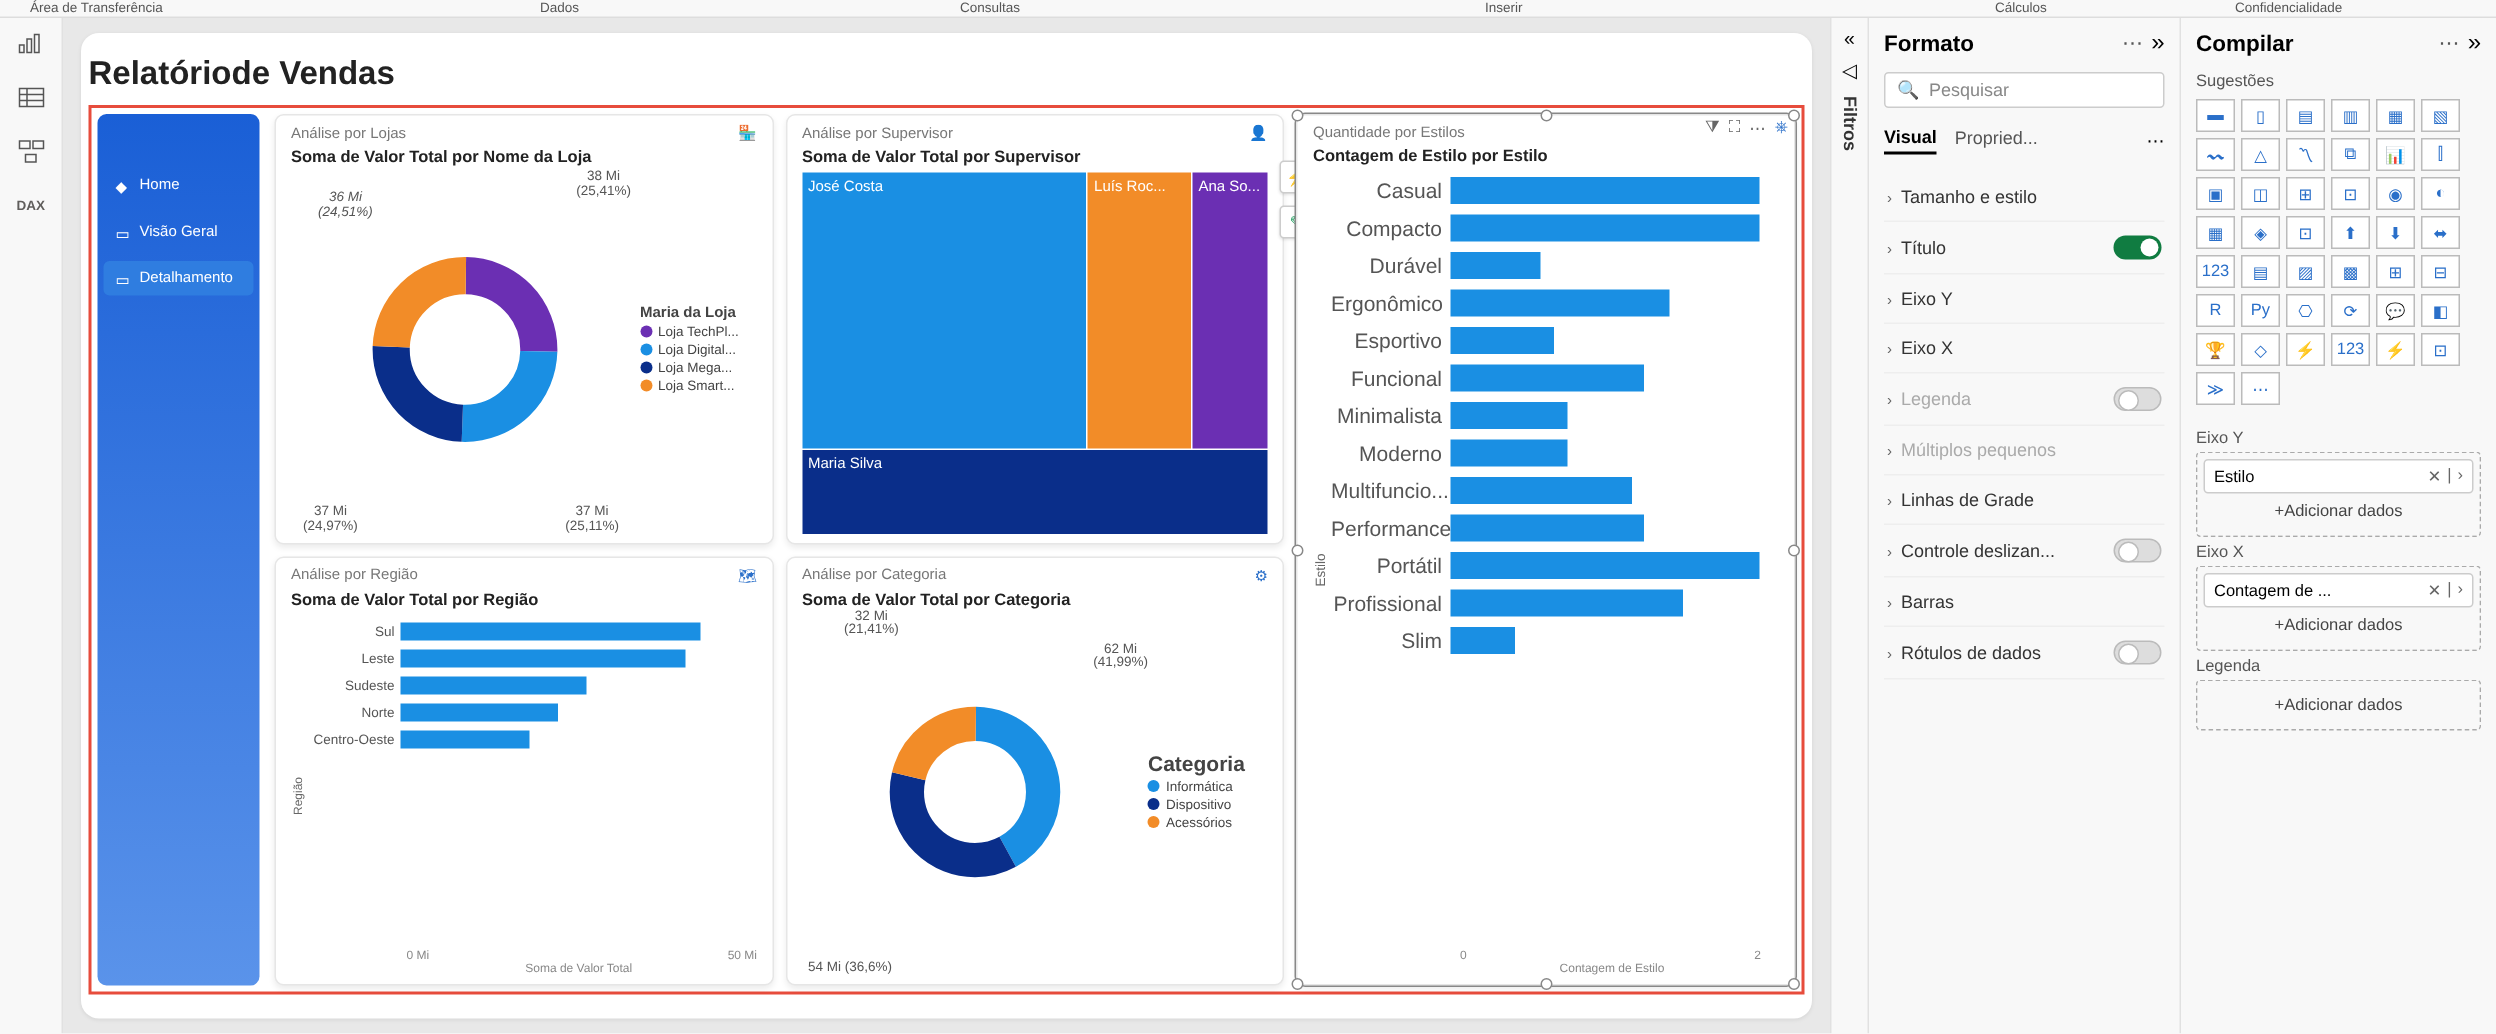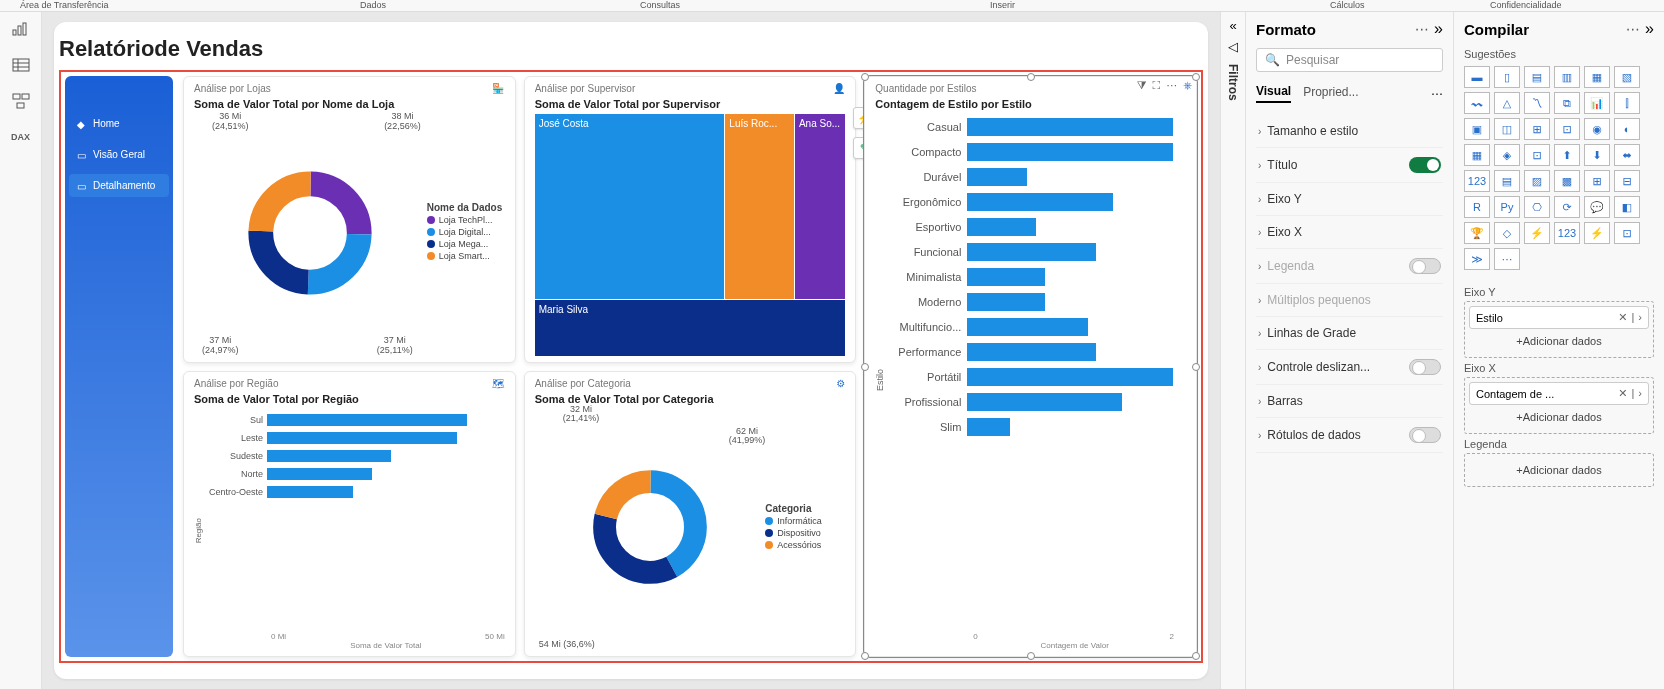--- a/index.html
+++ b/index.html
@@ -27,21 +27,21 @@
 .legend .lrow { display:flex; align-items:center; gap:4px; margin:2px 0; }
 .legend .sw { width:8px; height:8px; border-radius:50%; }
 .card.span2 { grid-row: span 2; }
 .selected { outline: 1px solid #888; }
 .sel-handle { position:absolute; width:8px; height:8px; background:#fff; border:1px solid #888; border-radius:50%; }
 .valabel { position:absolute; font-size:9px; color:#555; text-align:center; line-height:1.1; }
 .hbar-row { display:flex; align-items:center; font-size:9px; color:#555; height:18px; }
 .hbar-row .lbl { width:64px; text-align:right; padding-right:4px; }
 .hbar-row .barwrap { flex:1; }
 .hbar-row .bar { height:12px; background:#1a8fe3; }
-.style-row { display:flex; align-items:center; font-size:11px; color:#555; height:25px; }
+.style-row { display:flex; align-items:center; font-size:14px; color:#555; height:25px; }
 .style-row .lbl { width:80px; text-align:right; padding-right:6px; }
 .style-row .bar { height:18px; background:#1a8fe3; }
 .axis-lbl { font-size:8px; color:#888; }
 .treemap { display:flex; flex-direction:column; height:100%; gap:1px; }
 .tm-top { display:flex; flex:1; gap:1px; }
 .tm-cell { color:#fff; font-size:10px; padding:4px; }
 .filters-tab { width:26px; background:#f8f8f8; border-left:1px solid #e1e1e1; border-right:1px solid #e1e1e1; display:flex; flex-direction:column; align-items:center; padding-top:6px; gap:6px; }
 .filters-tab .vtext { writing-mode: vertical-rl; font-size:12px; font-weight:600; color:#333; margin-top:4px; }
 .pane { width:208px; background:#f8f8f8; border-right:1px solid #e1e1e1; padding:8px 10px; display:flex; flex-direction:column; gap:6px; overflow-y:auto; }
 .pane-hdr { display:flex; justify-content:space-between; align-items:center; margin-bottom:4px; }
@@ -140,27 +140,27 @@
             <div class="card-body" style="display:flex;">
               <div style="flex:1;position:relative;">
                 <svg width="130" height="130" class="donut" viewBox="0 0 42 42">
                   <circle cx="21" cy="21" r="15.9" fill="#fff"></circle>
                   <circle cx="21" cy="21" r="15.9" fill="transparent" stroke="#6b2fb3" stroke-width="8" stroke-dasharray="25.41 74.59" stroke-dashoffset="25"></circle>
                   <circle cx="21" cy="21" r="15.9" fill="transparent" stroke="#1a8fe3" stroke-width="8" stroke-dasharray="25.11 74.89" stroke-dashoffset="-0.41"></circle>
                   <circle cx="21" cy="21" r="15.9" fill="transparent" stroke="#0a2e8a" stroke-width="8" stroke-dasharray="24.97 75.03" stroke-dashoffset="-25.52"></circle>
                   <circle cx="21" cy="21" r="15.9" fill="transparent" stroke="#f28c28" stroke-width="8" stroke-dasharray="24.51 75.49" stroke-dashoffset="-50.49"></circle>
                   <circle cx="21" cy="21" r="10" fill="#fff"></circle>
                 </svg>
-                <div class="valabel" style="left:18px;top:2px;"><span>36 Mi</span><br><span>(24,51%)</span></div>
-                <div class="valabel" style="right:6px;top:2px;"><span>38 Mi</span><br><span>(22,56%)</span></div>
+                <div class="valabel" style="left:18px;top:16px;font-style:italic;"><span>36 Mi</span><br><span>(24,51%)</span></div>
+                <div class="valabel" style="right:6px;top:2px;"><span>38 Mi</span><br><span>(25,41%)</span></div>
                 <div class="valabel" style="left:8px;bottom:0;"><span>37 Mi</span><br><span>(24,97%)</span></div>
                 <div class="valabel" style="right:14px;bottom:0;"><span>37 Mi</span><br><span>(25,11%)</span></div>
               </div>
               <div class="legend" style="width:78px;align-self:center;">
-                <div style="font-weight:600;font-size:10px;margin-bottom:2px;">Nome da Dados</div>
+                <div style="font-weight:600;font-size:10px;margin-bottom:2px;">Maria da Loja</div>
                 <div id="legend-lojas">
                     <div class="lrow">
                       <span class="sw" style="background:#6b2fb3"></span>
                       <span>Loja TechPl...</span>
                     </div>
                     <div class="lrow">
                       <span class="sw" style="background:#1a8fe3"></span>
                       <span>Loja Digital...</span>
                     </div>
                     <div class="lrow">
@@ -297,21 +297,21 @@
                       <span class="lbl">Slim</span>
                       <div style="flex:1">
                         <div class="bar" style="width:20%"></div>
                       </div>
                     </div>
                   </div>
                 <div style="display:flex;justify-content:space-between;padding-left:86px;padding-right:8px;" class="axis-lbl">
                   <span>0</span>
                   <span>2</span>
                 </div>
-                <div class="axis-lbl" style="text-align:center;padding-left:80px;">Contagem de Valor</div>
+                <div class="axis-lbl" style="text-align:center;padding-left:80px;">Contagem de Estilo</div>
               </div>
             </div>
           </div>
 
           <div class="card">
             <div class="card-hdr">
                 <span>Análise por Região</span>
                 <span style="color:#2a6fc9">🗺</span>
               </div>
             <div class="card-title">Soma de Valor Total por Região</div>
@@ -371,21 +371,21 @@
                   <circle cx="21" cy="21" r="15.9" fill="transparent" stroke="#1a8fe3" stroke-width="8" stroke-dasharray="41.99 58.01" stroke-dashoffset="25"></circle>
                   <circle cx="21" cy="21" r="15.9" fill="transparent" stroke="#0a2e8a" stroke-width="8" stroke-dasharray="36.6 63.4" stroke-dashoffset="-16.99"></circle>
                   <circle cx="21" cy="21" r="15.9" fill="transparent" stroke="#f28c28" stroke-width="8" stroke-dasharray="21.41 78.59" stroke-dashoffset="-53.59"></circle>
                   <circle cx="21" cy="21" r="10" fill="#fff"></circle>
                 </svg>
                 <div class="valabel" style="left:28px;top:0;"><span>32 Mi</span><br><span>(21,41%)</span></div>
                 <div class="valabel" style="right:0;top:22px;"><span>62 Mi</span><br><span>(41,99%)</span></div>
                 <div class="valabel" style="left:4px;bottom:0;"><span>54 Mi</span> <span>(36,6%)</span></div>
               </div>
               <div class="legend" style="width:80px;align-self:center;">
-                <div style="font-weight:600;font-size:10px;margin-bottom:2px;">Categoria</div>
+                <div style="font-weight:600;font-size:14px;margin-bottom:2px;">Categoria</div>
                 <div id="legend-cat">
                     <div class="lrow">
                       <span class="sw" style="background:#1a8fe3"></span>
                       <span>Informática</span>
                     </div>
                     <div class="lrow">
                       <span class="sw" style="background:#0a2e8a"></span>
                       <span>Dispositivo</span>
                     </div>
                     <div class="lrow">

